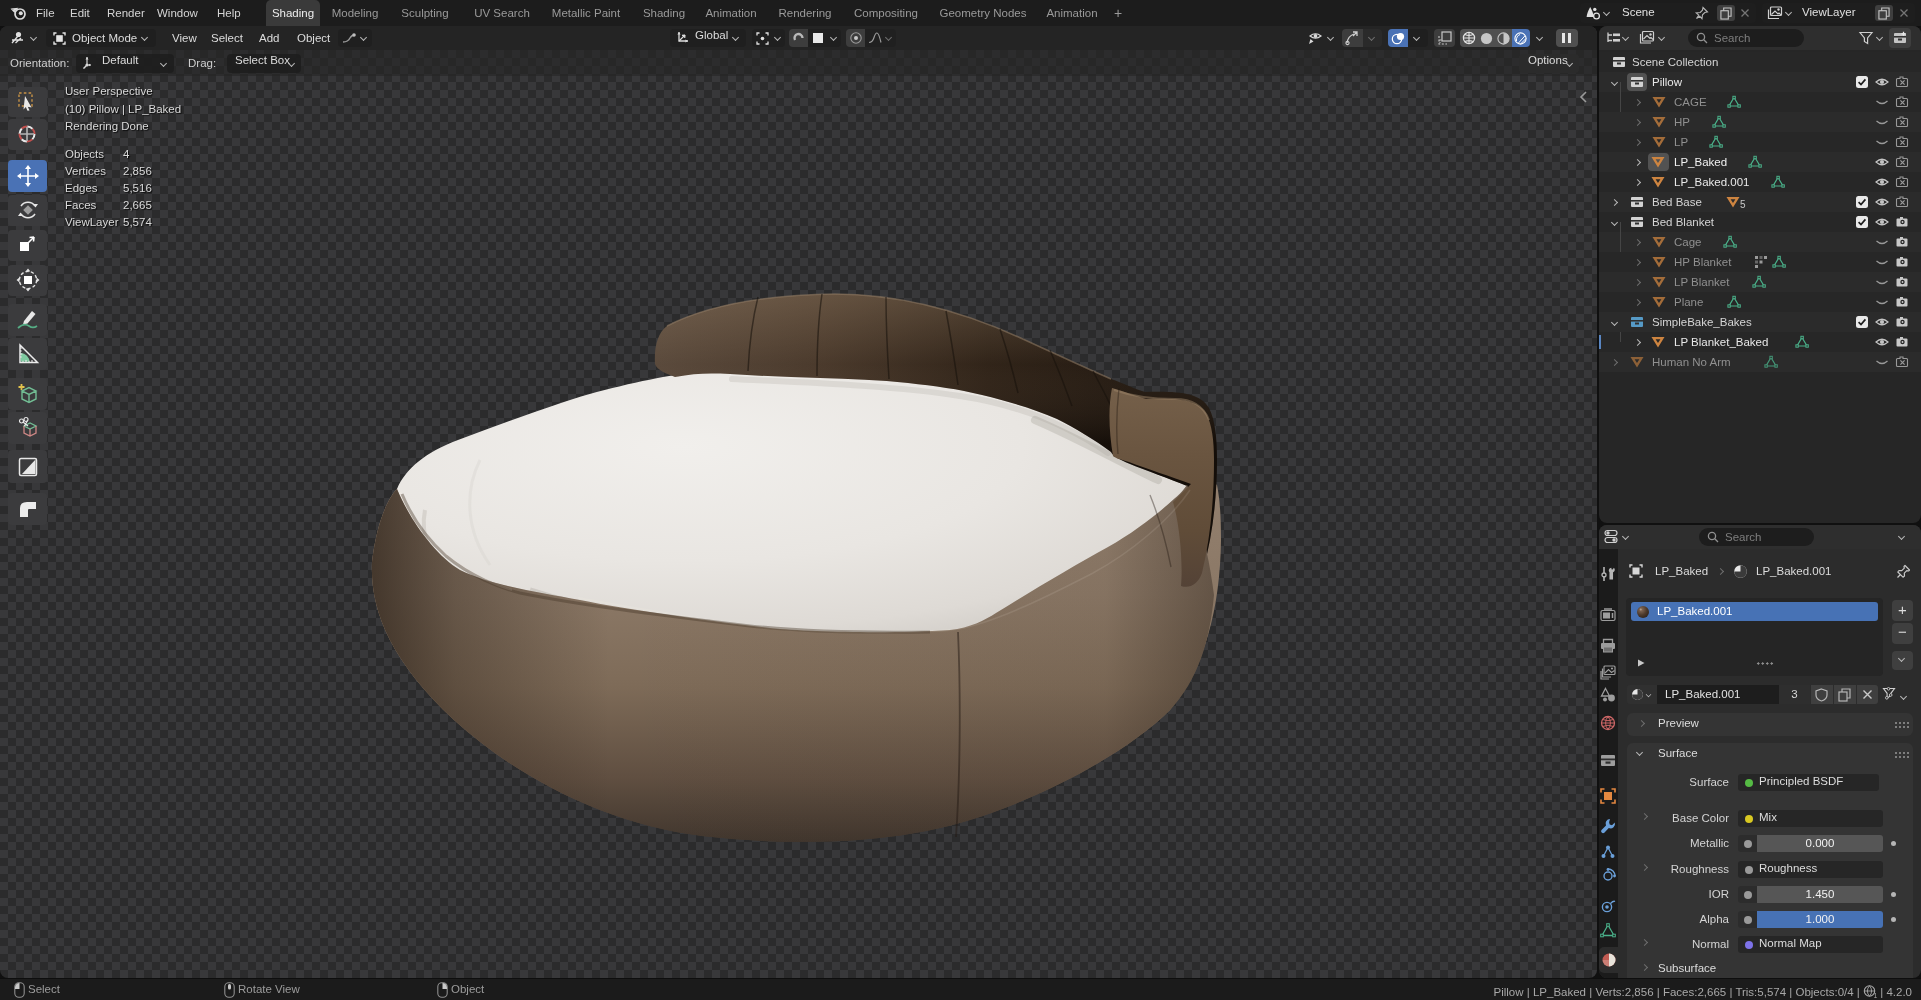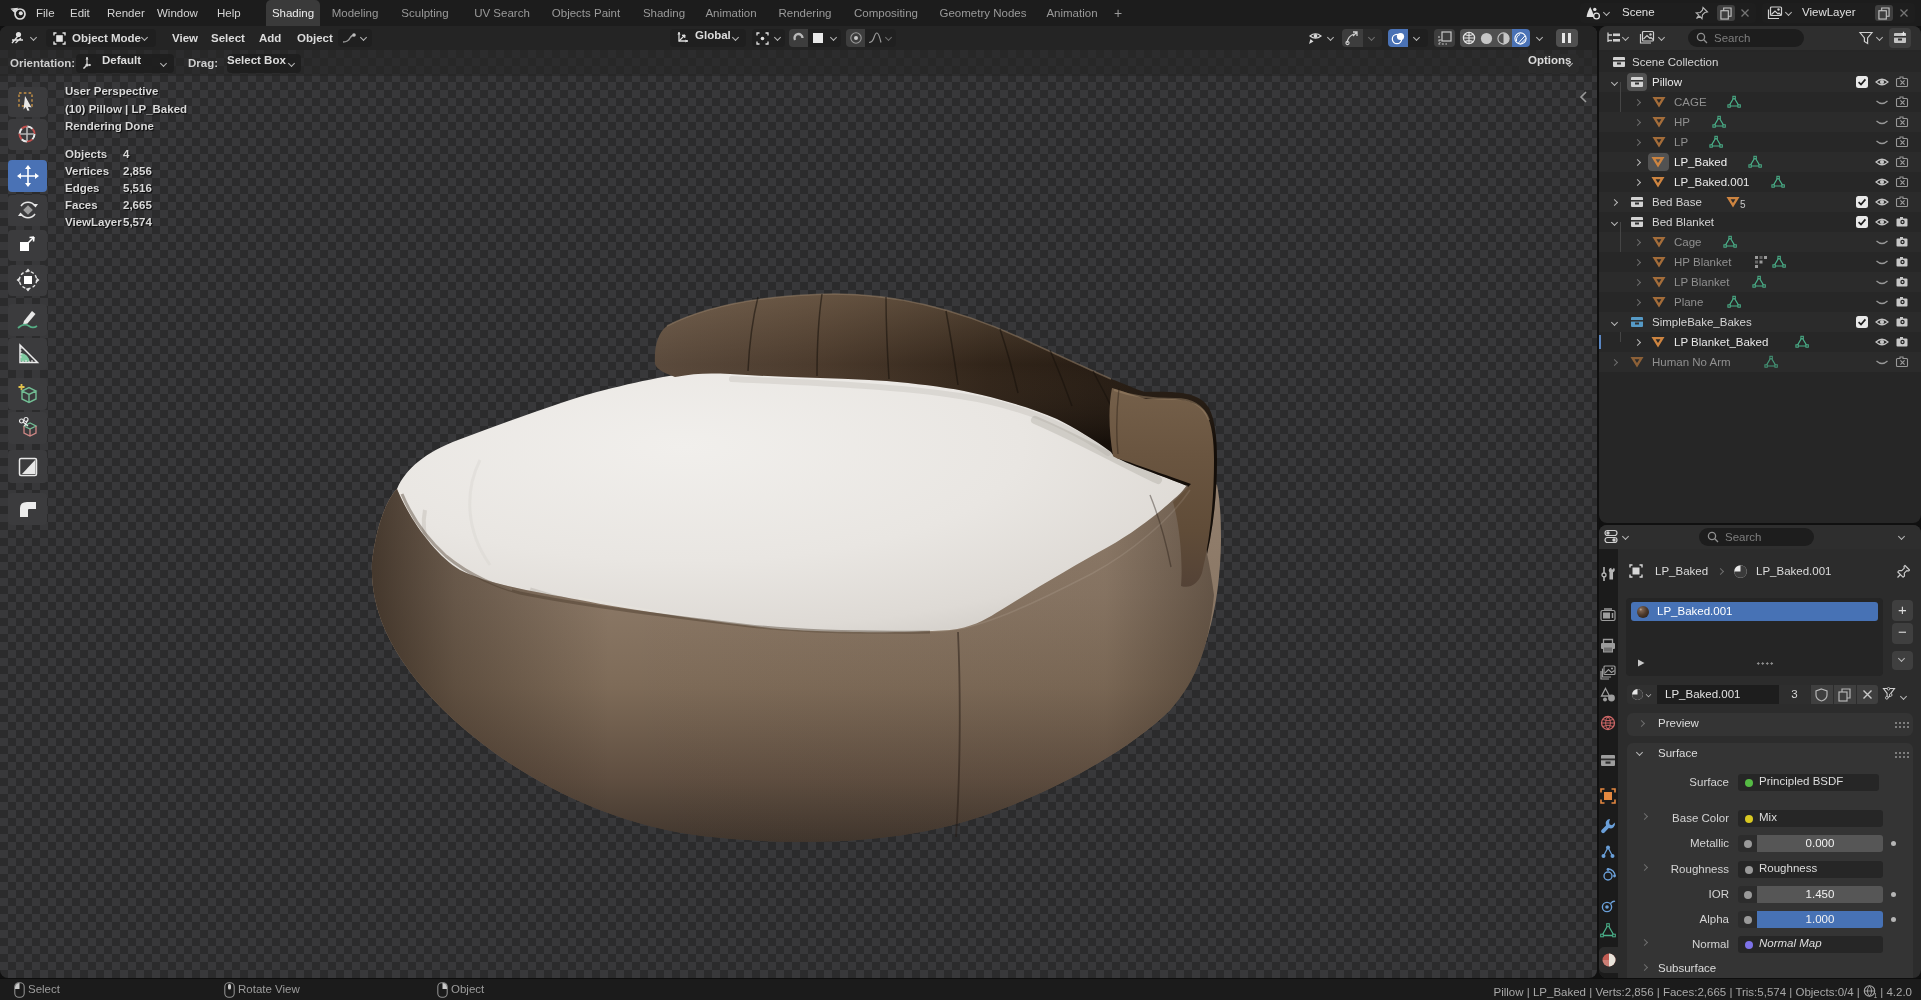--- a/index.html
+++ b/index.html
@@ -8,21 +8,21 @@
 
 #topbar{position:absolute;left:0;top:0;width:1921px;height:26px;background:#1c1c1c;color:#d8d8d8;font-size:11.5px;}
 #topbar .menu{position:absolute;top:0;height:26px;line-height:26px;color:#d4d4d4;}
 .tab{position:absolute;top:0;height:26px;line-height:27px;color:#9a9a9a;text-align:center;}
 .tab.active{background:#3a3a3a;color:#ededed;border-radius:5px 5px 0 0;}
 
 #vp{position:absolute;left:0;top:26px;width:1597px;height:952px;border-radius:8px;overflow:hidden;
  background-color:#2b2b2c;
  background-image:linear-gradient(45deg,#38383a 25%,transparent 25%,transparent 75%,#38383a 75%),
  linear-gradient(45deg,#38383a 25%,transparent 25%,transparent 75%,#38383a 75%);
- background-size:16px 16px;background-position:0 0,8px 8px;font-weight:bold;}
+ background-size:16px 16px;background-position:0 0,8px 8px;}
 #vhead{position:absolute;left:0;top:0;width:100%;height:24px;background:#242424;}
 #vtool{position:absolute;left:0;top:24px;width:100%;height:26px;background:rgba(36,36,36,0.6);}
 .btn{position:absolute;background:#1f1f1f;border-radius:4px;color:#dcdcdc;font-size:11.5px;}
 .btn2{position:absolute;background:#262626;border-radius:4px;color:#d6d6d6;font-size:12px;}
 .hmenu{position:absolute;top:0;height:24px;line-height:24px;color:#dcdcdc;font-size:11.5px;}
 .cv{display:inline-block;width:5px;height:5px;border-right:1.6px solid #b8b8b8;border-bottom:1.6px solid #b8b8b8;transform:rotate(45deg);vertical-align:2px;}
 .cvg{border-color:#6e6e6e;}
 
 .tbtn{position:absolute;left:8px;width:39px;height:31px;background:#3b3b3d;border-radius:4px;}
 .tbtn.blue{background:#4a72b5;}
@@ -59,21 +59,21 @@
  </svg>
  <div class="menu" style="left:36px">File</div>
  <div class="menu" style="left:70px">Edit</div>
  <div class="menu" style="left:107px">Render</div>
  <div class="menu" style="left:157px">Window</div>
  <div class="menu" style="left:217px">Help</div>
  <div class="tab active" style="left:266px;width:54px">Shading</div>
  <div class="tab" style="left:322px;width:66px">Modeling</div>
  <div class="tab" style="left:392px;width:66px">Sculpting</div>
  <div class="tab" style="left:464px;width:76px">UV Search</div>
- <div class="tab" style="left:541px;width:90px">Objects Paint</div>
+ <div class="tab" style="left:541px;width:90px">Metallic Paint</div>
  <div class="tab" style="left:633px;width:62px">Shading</div>
  <div class="tab" style="left:694px;width:74px">Animation</div>
  <div class="tab" style="left:769px;width:72px">Rendering</div>
  <div class="tab" style="left:843px;width:86px">Compositing</div>
  <div class="tab" style="left:931px;width:104px">Geometry Nodes</div>
  <div class="tab" style="left:1039px;width:66px">Animation</div>
  <div class="menu" style="left:1114px;color:#9a9a9a;font-size:14px">+</div>
 
  <div class="abs" style="left:1580px;top:3px;width:176px;height:20px;background:#1e1e1e;border-radius:4px;">
   <svg width="16" height="14" style="left:5px;top:3px" viewBox="0 0 16 14">
@@ -255,21 +255,21 @@
    <svg width="13" height="14" style="left:6px;top:2px" viewBox="0 0 13 14">
     <path d="M5 1 v8 M5 9 l-3.5 3.5 M5 9 l4 0" stroke="#d8d8d8" stroke-width="1.2" fill="none"></path>
     <path d="M5 1 l-1.5 2.5 h3 Z M9 9 l-2 -1.3 v2.6 Z M1.5 12.5 l2.3 -.4 -1.7 -1.7 Z" fill="#d8d8d8"></path>
     <circle cx="5" cy="9" r="1.6" fill="#d8d8d8"></circle>
    </svg>
    <span style="margin-left:26px">Default</span>
    <span class="cv" style="position:absolute;right:8px;top:7px"></span>
  </div>
  <div class="hmenu" style="left:188px;top:25px;color:#cfcfcf">Drag:</div>
  <div class="btn" style="left:227px;top:28px;width:74px;height:19px;background:rgba(30,30,30,.9)">
-   <span style="margin-left:0">Select Box</span>
+   <span style="margin-left:8px">Select Box</span>
    <span class="cv" style="position:absolute;right:7px;top:7px"></span>
  </div>
  <div class="btn" style="left:1519px;top:28px;width:60px;height:19px;background:rgba(43,43,43,.95)">
    <span style="margin-left:9px">Options</span>
    <span class="cv" style="position:absolute;right:7px;top:7px"></span>
  </div>
 
  <div class="tbtn" style="top:61px;height:30px">
   <svg width="22" height="22" style="left:9px;top:4px" viewBox="0 0 22 22">
    <rect x="2" y="2" width="13" height="13" fill="none" stroke="#c79347" stroke-width="1.4" stroke-dasharray="2.6 2.2"></rect>
@@ -1042,21 +1042,21 @@
   <div class="pslider" style="left:130px;top:143px;width:126px;height:17px;line-height:17px">1.450</div>
 
   <div class="plabel" style="left:0;top:170px;width:102px">Alpha</div>
   <div class="dotbtn" style="left:111px;top:168px;">
           <span class="dot" style="left:5.5px;top:4.5px;width:8px;height:8px;background:#9a9a9a"></span>
         </div>
   <div class="pslider" style="left:130px;top:168px;width:126px;height:17px;line-height:17px;background:#4772b5">1.000</div>
 
   <span class="cv cvg" style="position:absolute;left:15px;top:197px;transform:rotate(-45deg)"></span>
   <div class="plabel" style="left:0;top:195px;width:102px">Normal</div>
-  <div class="pwidget" style="left:111px;top:193px;width:145px;height:17px;font-style:italic;">
+  <div class="pwidget" style="left:111px;top:193px;width:145px;height:17px;">
    <span class="dot" style="left:7px;top:4.5px;width:8px;height:8px;background:#7d72e8"></span>
    <span style="position:absolute;left:21px;top:1px">Normal Map</span>
   </div>
 
   <span class="cv cvg" style="position:absolute;left:15px;top:222px;transform:rotate(-45deg)"></span>
   <span style="position:absolute;left:31px;top:219px">Subsurface</span>
  </div>
  <span class="dot" style="position:absolute;left:292px;top:316px;width:5px;height:5px;background:#b5b5b5"></span>
  <span class="dot" style="position:absolute;left:292px;top:367px;width:5px;height:5px;background:#b5b5b5"></span>
  <span class="dot" style="position:absolute;left:292px;top:392px;width:5px;height:5px;background:#b5b5b5"></span>

